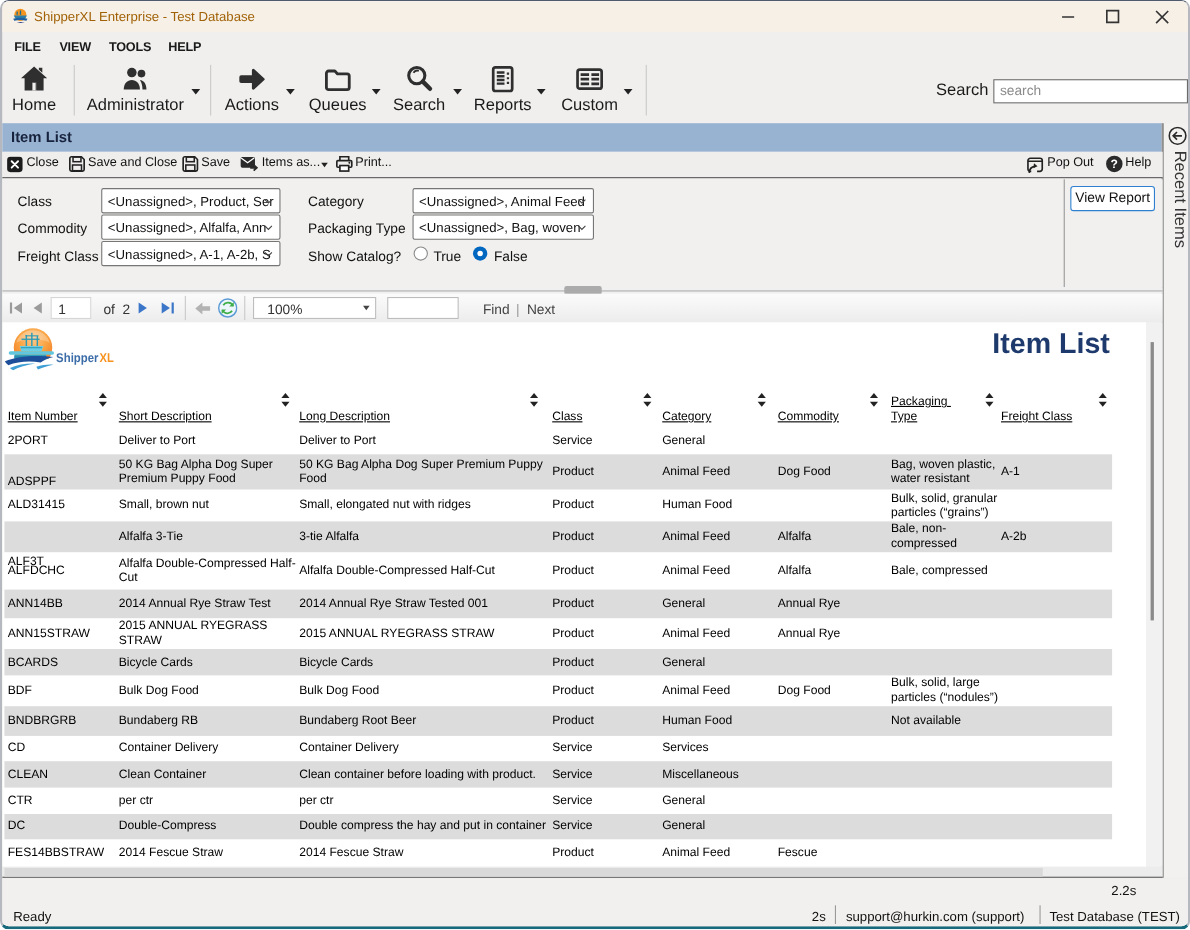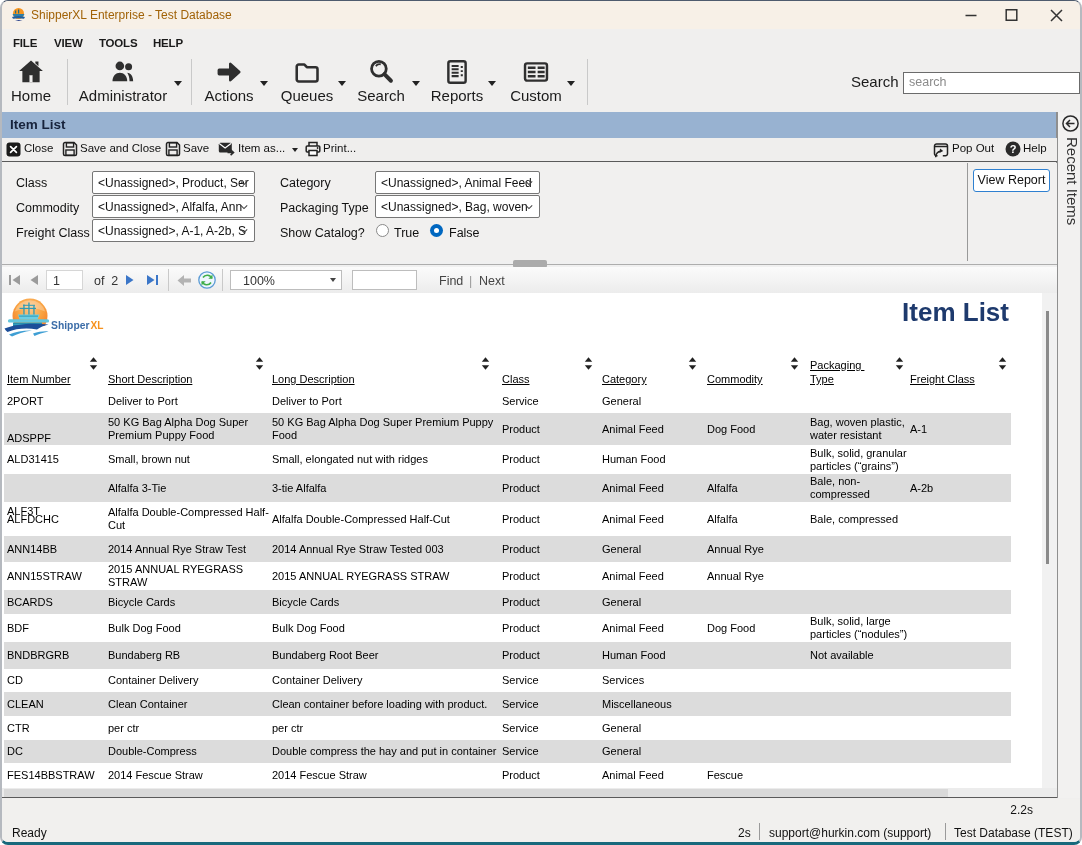--- a/index.html
+++ b/index.html
@@ -195,21 +195,21 @@
         <path d="M1.5 3a1.5 1.5 0 0 1 1.5-1.5h9L14.5 4v9a1.5 1.5 0 0 1-1.5 1.5H3A1.5 1.5 0 0 1 1.5 13z" fill="none" stroke="#222" stroke-width="1.5"></path>
         <rect x="4.4" y="1.8" width="7.2" height="4.2" fill="none" stroke="#222" stroke-width="1.4"></rect>
         <rect x="3.9" y="9" width="8.2" height="5.2" fill="none" stroke="#222" stroke-width="1.4"></rect>
       </svg>
     <div class="cmditem" style="left:181px;top:4px">Save</div>
     <svg class="abs" style="left:216px;top:4px" width="17" height="14" viewBox="0 0 17 14">
         <rect x="0.8" y="0.8" width="13" height="9.6" rx="1.5" fill="#2a2a2a"></rect>
         <path d="M1.2 1.6l5.9 4.4 5.9-4.4" stroke="#fff" stroke-width="1.2" fill="none"></path>
         <path d="M9.5 10.5h5.5M12.6 7.8l2.9 2.7-2.9 2.7" stroke="#2a2a2a" stroke-width="1.6" fill="none"></path>
       </svg>
-    <div class="cmditem" style="left:236px;top:4px">Item as...</div>
+    <div class="cmditem" style="left:236px;top:4px">Items as...</div>
     <div class="tcaret" style="left:290px;top:10px;border-left-width:3.5px;border-right-width:3.5px;border-top-width:4.5px"></div>
     <svg class="abs" style="left:303px;top:3px" width="16" height="16" viewBox="0 0 16 16">
         <path d="M4 5V1.5h8V5" fill="none" stroke="#222" stroke-width="1.5"></path>
         <rect x="1.2" y="5" width="13.6" height="6" rx="1" fill="none" stroke="#222" stroke-width="1.5"></rect>
         <rect x="4" y="9.5" width="8" height="5" fill="#fff" stroke="#222" stroke-width="1.5"></rect>
         <circle cx="12.6" cy="7" r="0.9" fill="#222"></circle>
       </svg>
     <div class="cmditem" style="left:321px;top:4px">Print...</div>
     <svg class="abs" style="left:930px;top:3px" width="18" height="18" viewBox="0 0 18 18">
         <path d="M5.5 14.8H4.6A2.1 2.1 0 0 1 2.5 12.7V5A2.1 2.1 0 0 1 4.6 2.9h8.8A2.1 2.1 0 0 1 15.5 5v7.7a2.1 2.1 0 0 1-2.1 2.1h-2.6" fill="none" stroke="#222" stroke-width="1.5"></path>
@@ -481,21 +481,21 @@
         <span>Bale, compressed</span>
       </div>
 <div class="stripe" style="top:243px;height:26px"></div>
 <div class="cell" style="left:5px;top:243px;width:98px;height:26px;display:flex;align-items:center;white-space:nowrap;">
         <span>ANN14BB</span>
       </div>
 <div class="cell" style="left:106px;top:243px;width:160px;height:26px;display:flex;align-items:center;white-space:nowrap;">
         <span>2014 Annual Rye Straw Test</span>
       </div>
 <div class="cell" style="left:270px;top:243px;width:228px;height:26px;display:flex;align-items:center;white-space:nowrap;">
-        <span>2014 Annual Rye Straw Tested 003</span>
+        <span>2014 Annual Rye Straw Tested 001</span>
       </div>
 <div class="cell" style="left:500px;top:243px;width:95px;height:26px;display:flex;align-items:center;white-space:nowrap;">
         <span>Product</span>
       </div>
 <div class="cell" style="left:600px;top:243px;width:102px;height:26px;display:flex;align-items:center;white-space:nowrap;">
         <span>General</span>
       </div>
 <div class="cell" style="left:705px;top:243px;width:100px;height:26px;display:flex;align-items:center;white-space:nowrap;">
         <span>Annual Rye</span>
       </div>

